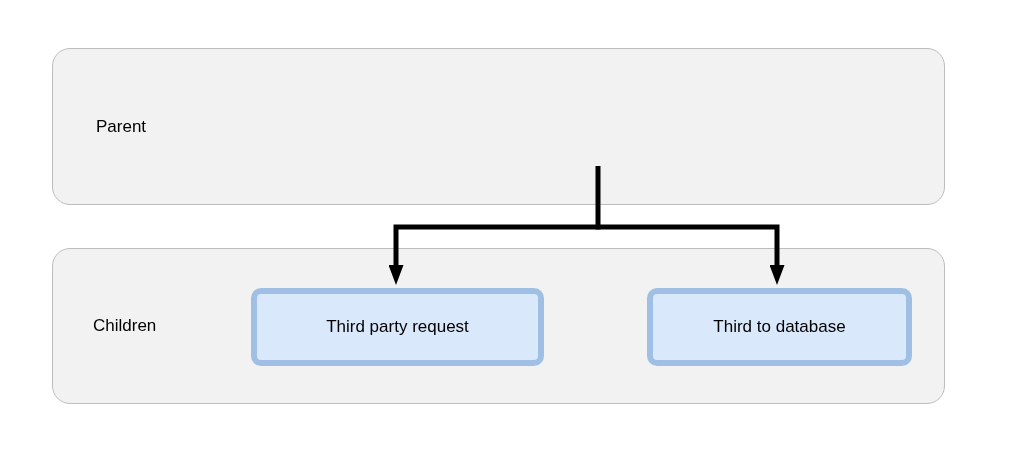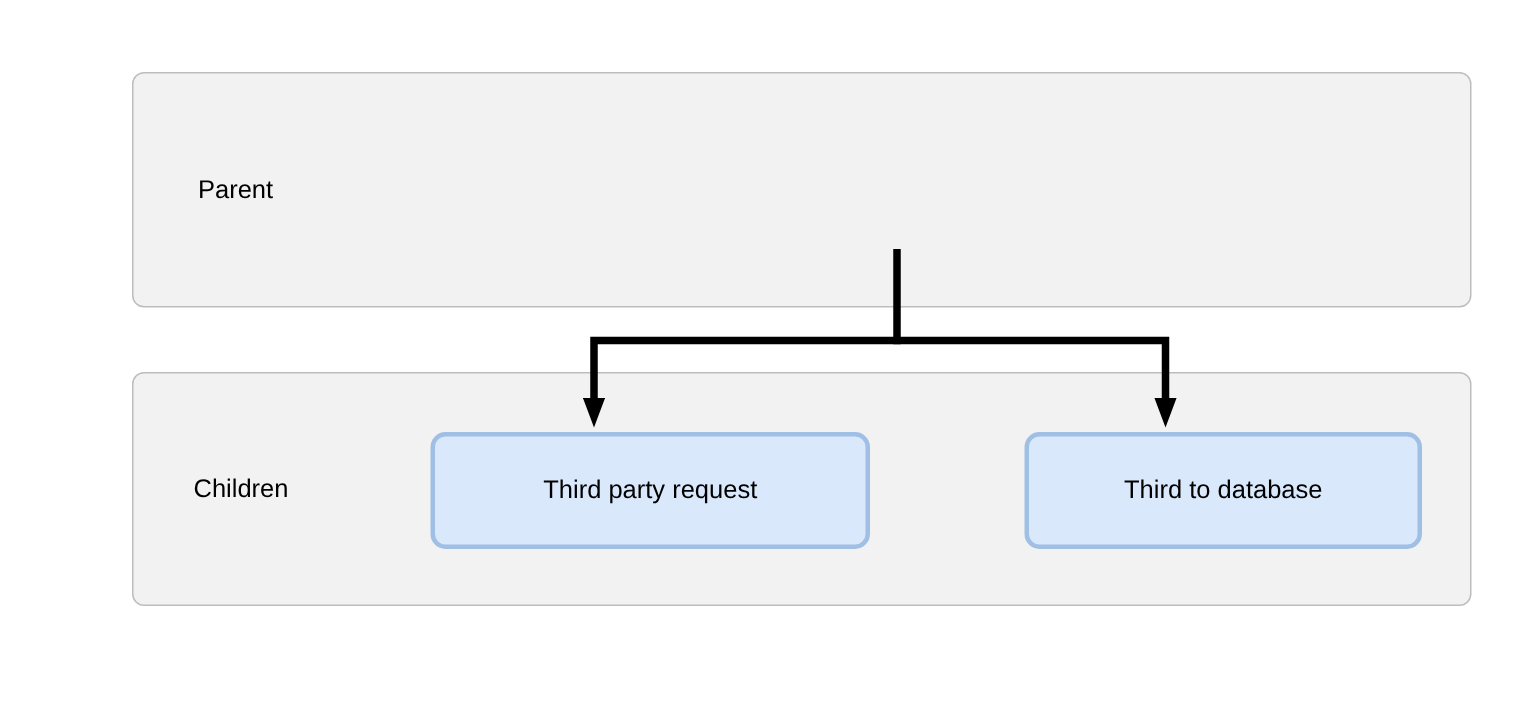--- a/index.html
+++ b/index.html
@@ -14,23 +14,22 @@
     height: 470px;
     background: #ffffff;
     overflow: hidden;
   }
   .group {
     position: absolute;
     left: 52px;
     width: 893px;
     background: #f2f2f2;
     border: 1px solid #bdbdbd;
-    border-radius: 8px;
+    border-radius: 18px;
     box-sizing: border-box;
-    margin-left: 36px;
   }
   .group.parent   { top: 48px;  height: 157px; }
   .group.children { top: 248px; height: 156px; }
   .group-label {
     position: absolute;
     top: 50%;
     transform: translateY(-50%);
     font-size: 17px;
     color: #000000;
     white-space: nowrap;
@@ -53,21 +52,21 @@
     top: 39px;             
     width: 410px;
     height: 79px;
     background: #d5e8d4;
     border: 1px solid #a9c8a2;
   }
   .node.blue {
     top: 39px;             
     height: 78px;
     background: #dae8fc;
-    border: 3px solid #ef4444;
+    border: 6px solid #ef4444;
     justify-content: center;
   }
   .node.blue.first  { left: 198px; width: 293px; }  
   .node.blue.second { left: 594px; width: 265px; }  
   svg.connectors {
     position: absolute;
     left: 0;
     top: 0;
     width: 1024px;
     height: 470px;

